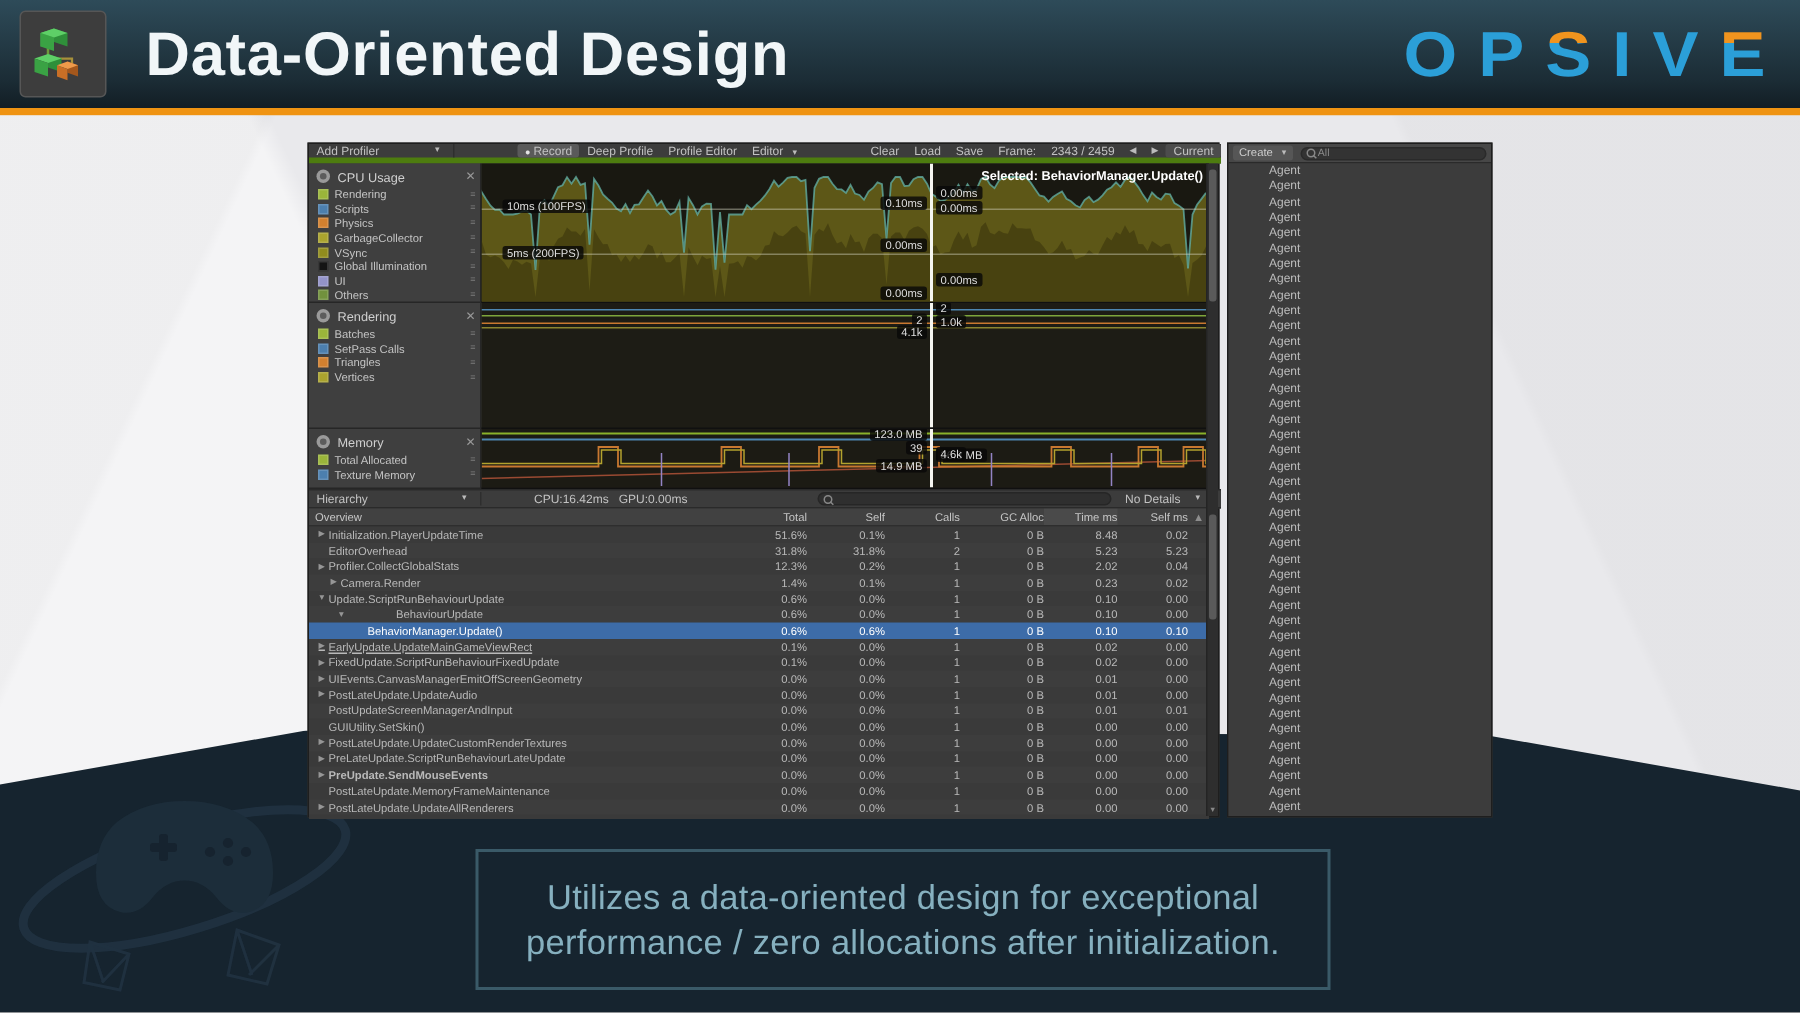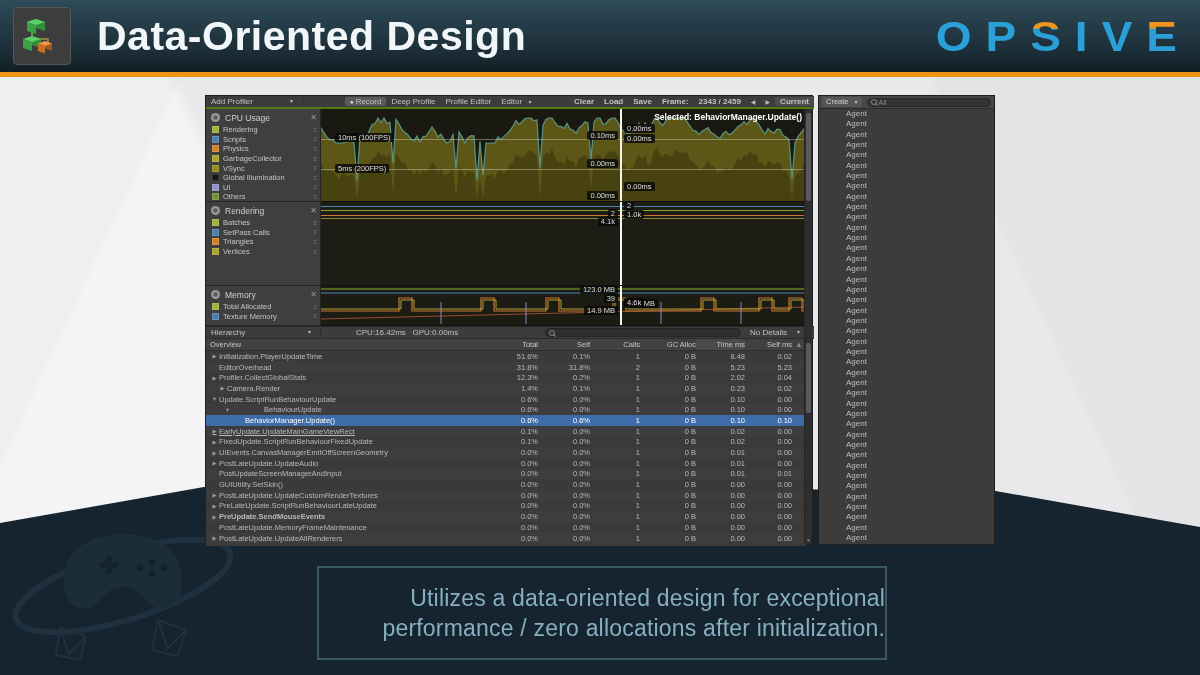--- a/index.html
+++ b/index.html
@@ -27,35 +27,35 @@
        linear-gradient(115deg,rgba(0,0,0,.025) 12%,transparent 12.5%),
        linear-gradient(245deg,rgba(0,0,0,.02) 18%,transparent 18.5%),
        linear-gradient(65deg,rgba(255,255,255,.5) 30%,transparent 31%);}
   .bg-dark{position:absolute;left:0;top:0;width:1200px;height:675px;background:#16242f;
            clip-path:polygon(0px 523px,204px 487px,990px 490px,1200px 527px,1200px 675px,0px 675px);}
   .watermark{position:absolute;left:8px;top:478px;opacity:.85;}
 
   
   .caption{position:absolute;left:317px;top:566px;width:566px;height:90px;
            border:2px solid #3a5a68;display:flex;flex-direction:column;
-           align-items:flex-end;justify-content:center;gap:3px;}
+           align-items:center;justify-content:center;gap:3px;}
   .caption div{color:#86b0bf;font-size:23px;letter-spacing:.2px;}
 
   
   .profiler{position:absolute;left:205px;top:95px;width:608px;height:450px;
             background:#383838;border:1px solid #1e1e1e;box-sizing:border-box;
             font-size:8px;color:#c2c2c2;}
   .ptoolbar{position:absolute;left:0;top:0;width:608px;height:13px;background:#3c3c3c;
-            border-bottom:2px solid #4d7c0f;display:flex;align-items:center;
+            border-bottom:4px solid #4d7c0f;display:flex;align-items:center;
             font-size:8px;color:#c2c2c2;box-sizing:border-box;}
   .ptoolbar .tb{padding:0 5px;white-space:nowrap;}
   .tb-dd{width:86px;display:flex;justify-content:space-between;border-right:1px solid #2e2e2e;}
   .tb-btn.active{background:#5a5a5a;border-radius:2px;margin-left:42px;}
   .rec-dot{color:#e4e4e4;font-size:6px;margin-right:2px;}
-  .tb-right{margin-left:auto;display:flex;align-items:center;font-weight:bold;}
+  .tb-right{margin-left:auto;display:flex;align-items:center;}
   .tb-arrow{color:#bbb;font-size:6px;padding:0 4px;}
   .tb-current{background:#4c4c4c;border-radius:2px;}
 
   
   .module{position:absolute;left:0;width:115px;background:#3f3f3f;
           border-right:1px solid #262626;border-bottom:1px solid #262626;box-sizing:border-box;}
   .m-head{display:flex;align-items:center;height:15px;padding:1px 3px 0 4px;color:#cfcfcf;
           font-size:8.5px;}
   .m-head .m-ico{margin-right:4px;display:inline-flex;}
   .m-close{margin-left:auto;color:#9a9a9a;font-size:8px;}

